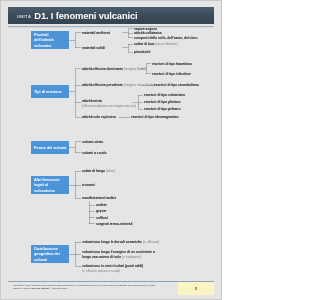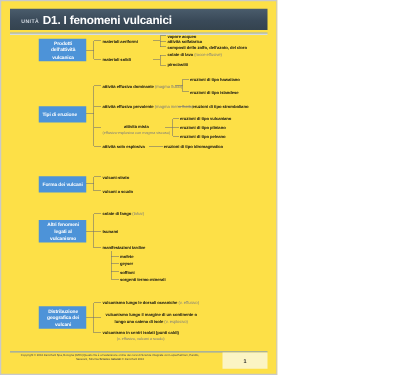--- a/index.html
+++ b/index.html
@@ -13,24 +13,23 @@
     background: #ffffff;
     font-family: "Liberation Sans", sans-serif;
     color: #1a1a1a;
     position: relative;
   }
 
   
   .page {
     position: absolute;
     inset: 0;
-    background: #fde047;
+    background: #e5e5e5;
     border: 1px solid #c9c9c9;
     box-sizing: border-box;
-    text-align: center;
   }
 
   
   .header-wrap {
     position: absolute;
     left: 7px;
     top: 6px;
     right: 7px;
     height: 17px;
   }

